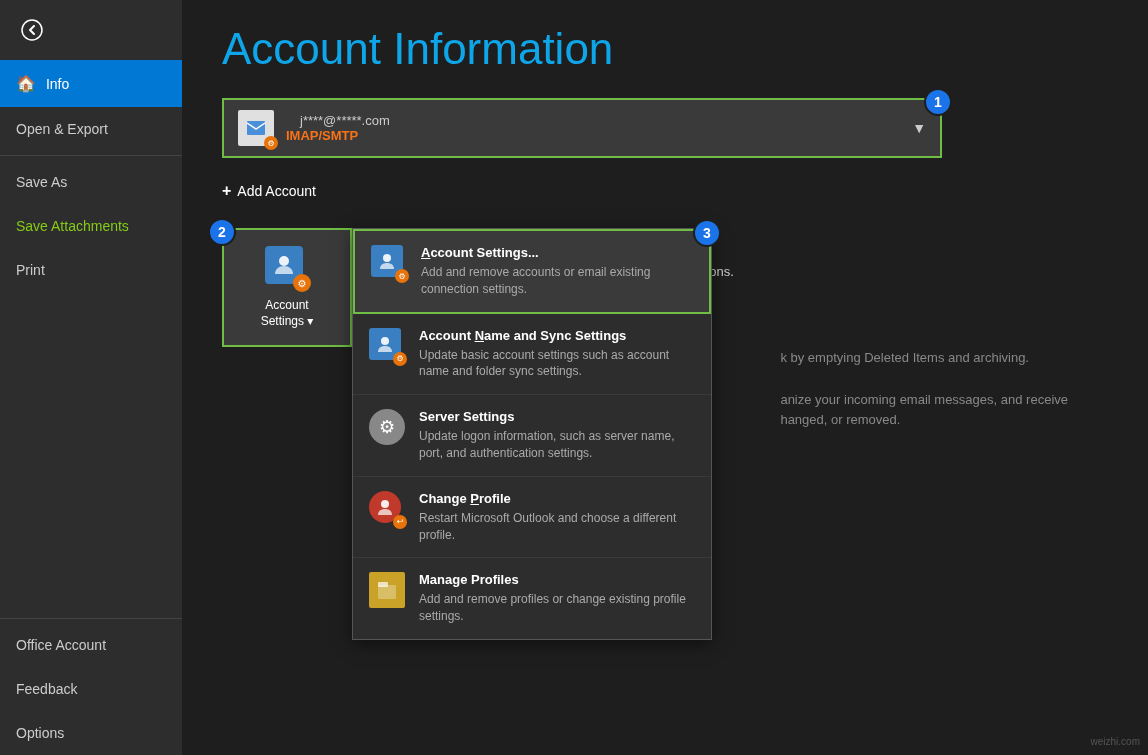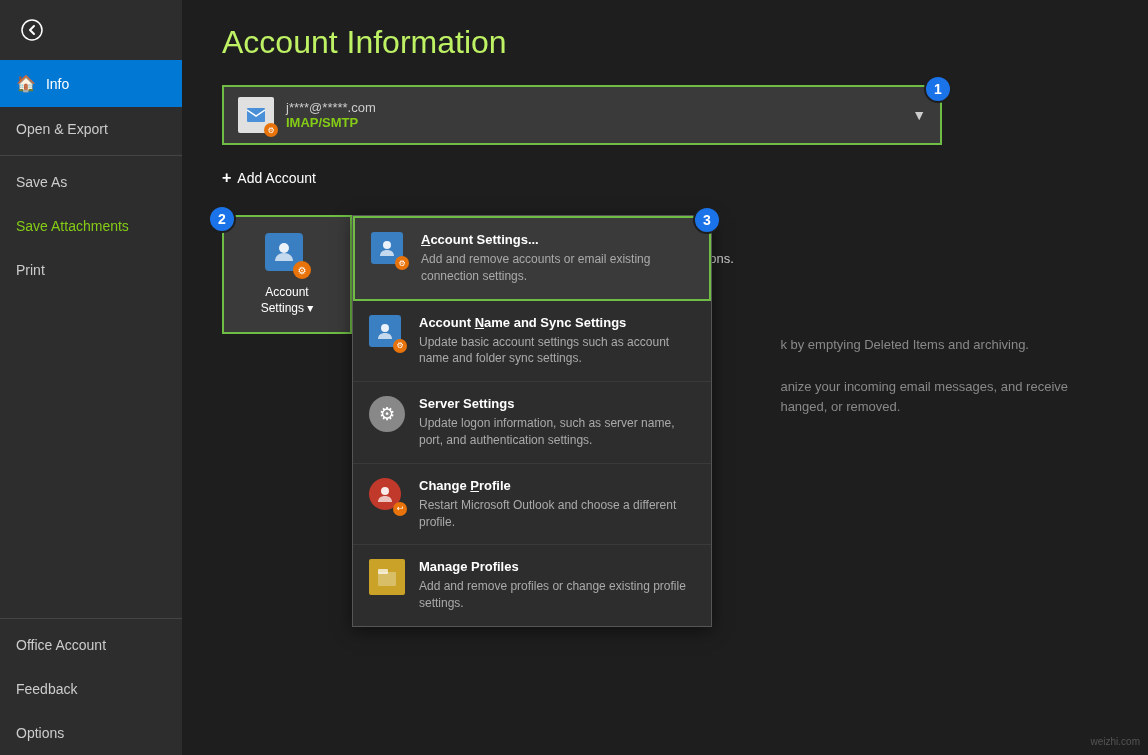--- a/index.html
+++ b/index.html
@@ -72,23 +72,23 @@
 
     
     .main {
       flex: 1;
       background: #1e1e1e;
       padding: 24px 40px;
       position: relative;
     }
 
     .page-title {
-      font-size: 32px;
+      font-size: 44px;
       font-weight: 300;
-      color: #bef264;
+      color: #0ea5e9;
       margin-bottom: 24px;
     }
 
     
     .account-selector {
       width: 720px;
       background: #3a3a3a;
       border: 1px solid #555;
       display: flex;
       align-items: center;
@@ -98,25 +98,26 @@
       border: 2px solid #6fbd44;
     }
 
     .account-selector-text {
       flex: 1;
     }
 
     .account-email {
       font-size: 13px;
       color: #ccc;
+      margin-left: 14px;
     }
 
     .account-type {
       font-size: 13px;
-      color: #84cc16;
+      color: #f97316;
       font-weight: 600;
     }
 
     .account-chevron {
       color: #ccc;
       font-size: 14px;
     }
 
     
     .circle-badge {

